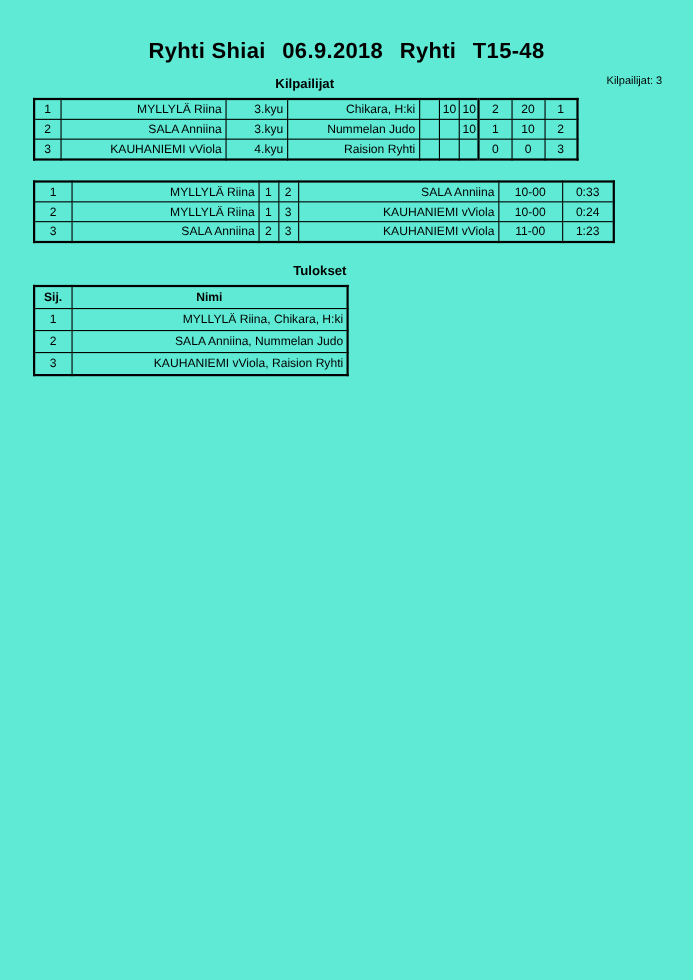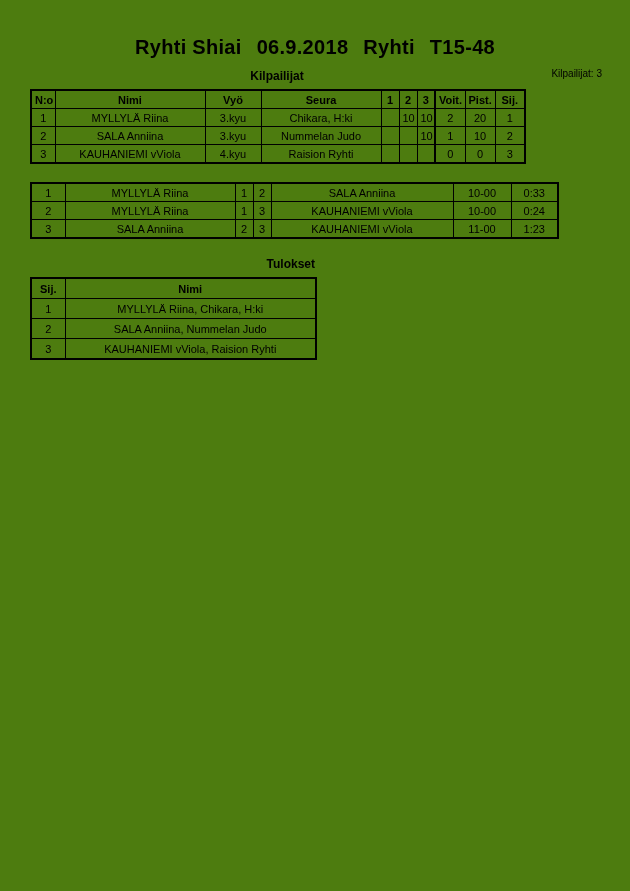--- a/index.html
+++ b/index.html
@@ -1,20 +1,20 @@
 <!DOCTYPE html>
 <html><head>
 <meta charset="utf-8">
 <style>
   html, body { margin: 0; padding: 0; background: #ffffff; }
   .page {
     position: relative;
     width: 630px;
     height: 891px;
-    background: #4d7c0f;
+    background: #5eead4;
     color: #000000;
     font-family: "Liberation Sans", sans-serif;
     box-sizing: border-box;
     padding: 36px 30px 0 30px;
     overflow: hidden;
   }
   .doc-title {
     display: flex;
     justify-content: center;
     align-items: baseline;
@@ -47,21 +47,21 @@
     border: 1px solid #000;
     padding: 1px 3px;
     height: 15px;
     overflow: hidden;
     white-space: nowrap;
     box-sizing: content-box;
   }
   th { font-weight: bold; text-align: center; }
   td { font-weight: normal; }
   .c { text-align: center; }
-  .l { text-align: center; margin-left: 44px; }
+  .l { text-align: right; margin-left: 44px; }
   .bl2 { border-left: 2px solid #000; }
   
   .t-kilpailijat { width: 494px; }
   
   .t-ottelut { width: 527px; }
   
   .t-tulokset { width: 285px; }
   .t-tulokset th, .t-tulokset td { height: 17px; }
   .cap-kilpailijat { width: 494px; }
   .cap-ottelut { width: 527px; }
@@ -91,32 +91,20 @@
           <col style="width:56px">
           <col style="width:120px">
         <col style="width:18px">
           <col style="width:18px">
           <col style="width:18px">
         <col style="width:30px">
           <col style="width:30px">
           <col style="width:30px">
       </colgroup>
       <tbody>
-          <tr>
-        <th>N:o</th>
-        <th>Nimi</th>
-        <th>Vyö</th>
-        <th>Seura</th>
-        <th>1</th>
-        <th>2</th>
-        <th>3</th>
-        <th class="bl2">Voit.</th>
-        <th>Pist.</th>
-        <th>Sij.</th>
-      </tr>
       <tr>
         <td class="c">1</td>
         <td class="l">MYLLYLÄ Riina</td>
         <td class="l">3.kyu</td>
         <td class="l">Chikara, H:ki</td>
         <td class="c"></td>
         <td class="c">10</td>
         <td class="c">10</td>
         <td class="c bl2">2</td>
         <td class="c">20</td>

